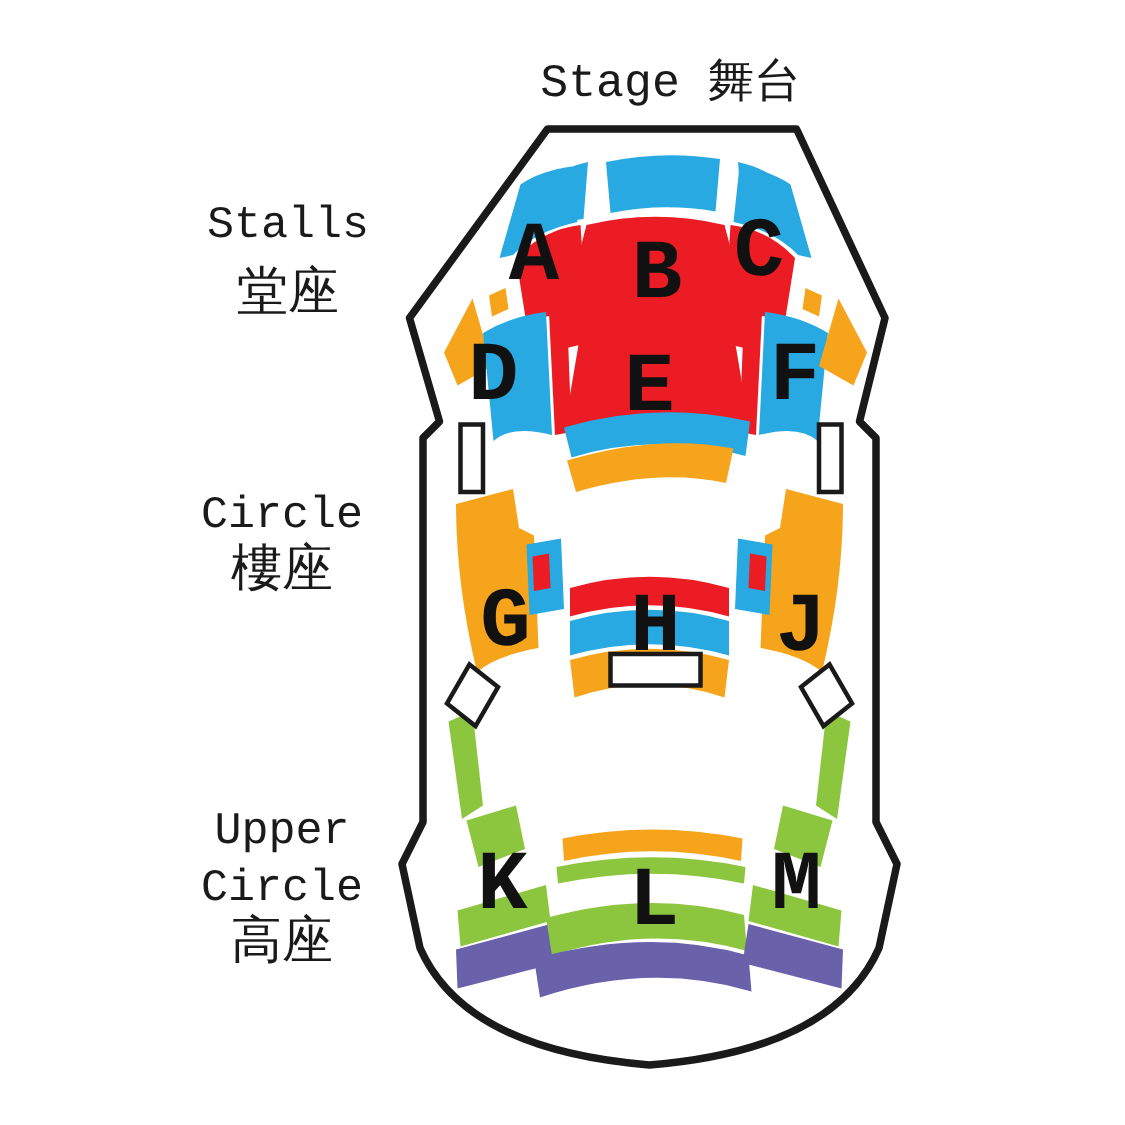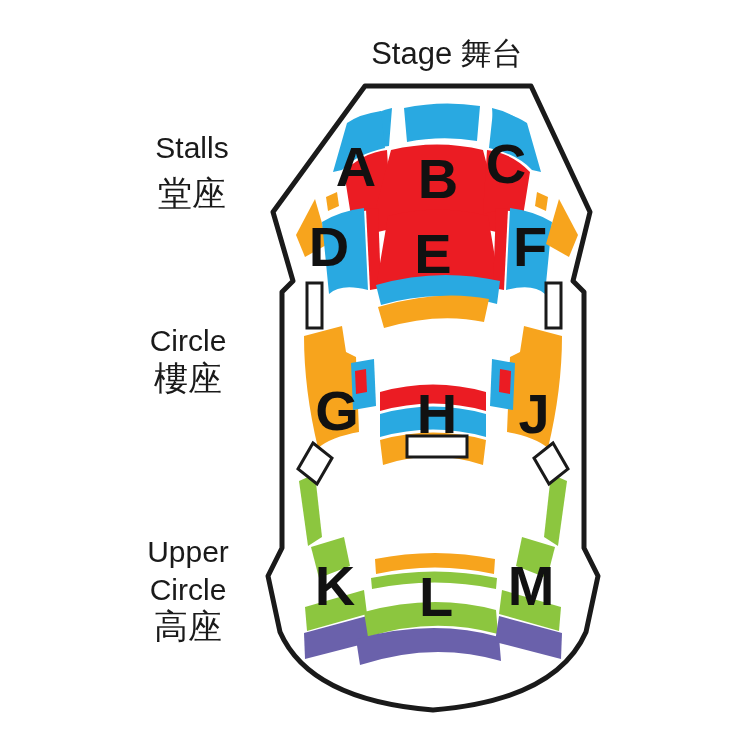--- a/index.html
+++ b/index.html
@@ -1,17 +1,17 @@
 <!DOCTYPE html>
 <html><head>
 <meta charset="utf-8">
 <style>
   html,body{margin:0;padding:0;background:#ffffff;}
   body{width:750px;height:750px;font-family:"Liberation Sans","DejaVu Sans",sans-serif;}
-  #wrap{position:relative;width:750px;height:750px;background:#fff;}
+  #wrap{position:relative;width:750px;height:750px;background:#fff;font-family:Liberation Mono, monospace;}
   svg{display:block;}
   .lvl-en{font-size:30px;fill:#1a1a1a;font-weight:400;}
   .lvl-zh{font-size:34px;fill:#1a1a1a;font-weight:400;}
   .stage-label{font-size:31px;fill:#1a1a1a;font-weight:400;}
   .section-letter{font-size:56px;font-weight:700;fill:#111111;}
   text{text-anchor:middle;}
 </style>
 </head>
 <body>
 

